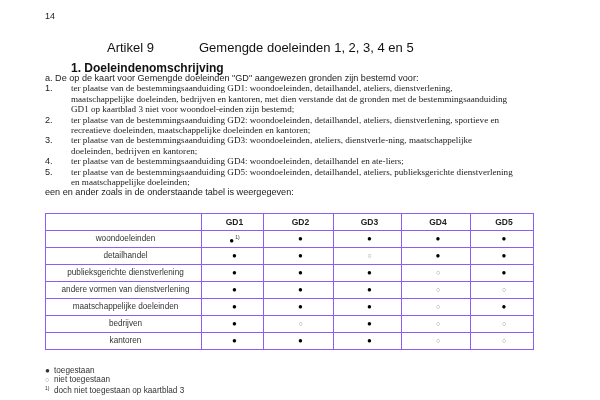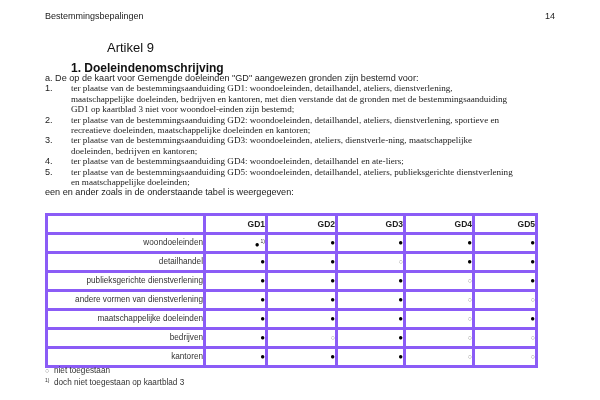--- a/index.html
+++ b/index.html
@@ -31,21 +31,21 @@
   .list-item { display: flex; }
   .list-item .n { width: 26px; flex: 0 0 26px; }
   .list-item .t { flex: 1; padding-right: 30px; font-family: Liberation Serif, serif; }
   .table-wrap {
     position: absolute; top: 213px; left: 45px;
   }
   table {
     border-collapse: collapse; font-size: 8.2px; color: #333;
   }
   td, th {
-    border: 3px solid #8b5cf6; padding: 0 0 0 4px; text-align: right;
+    border: 1px solid #8b5cf6; padding: 0 0 0 4px; text-align: center;
     vertical-align: middle; font-weight: normal;
   }
   th { font-weight: bold; font-size: 8.5px; color: #222; height: 16px; }
   td { height: 16px; line-height: 8.4px; }
   td.label { width: 151px; }
   col.c1 { width: 155px; }
   col.c2 { width: 62px; }
   col.c3 { width: 70px; }
   col.c4 { width: 68px; }
   col.c5 { width: 69px; }
@@ -59,26 +59,26 @@
     font-size: 8.2px; line-height: 8.6px; color: #333;
   }
   .legend .sym { display: inline-block; width: 9px; }
   .legend .sym.no { color: #888; font-size: 7px; }
   .legend .sym.note { font-size: 5px; vertical-align: 3px; }
 </style>
 </head>
 <body>
 
 <div class="page-header">
-  <span>Bestemmingsbepalingen</span>
   <span>14</span>
 </div>
 
 <div class="article-title">
   <span class="num">Artikel 9</span>
+  <span>Gemengde doeleinden 1, 2, 3, 4 en 5</span>
 </div>
 
 <div class="section-title">1. Doeleindenomschrijving</div>
 
 <div class="body-text">
   <p class="intro">a. De op de kaart voor Gemengde doeleinden "GD" aangewezen gronden zijn bestemd voor:</p>
   <div class="list-item">
     <span class="n">1.</span>
     <span class="t">ter plaatse van de bestemmingsaanduiding GD1: woondoeleinden, detailhandel, ateliers, dienstverlening, maatschappelijke doeleinden, bedrijven en kantoren, met dien verstande dat de gronden met de bestemmingsaanduiding GD1 op kaartblad 3 niet voor woondoel-einden zijn bestemd;</span>
   </div>
@@ -177,18 +177,21 @@
         <td><span class="dot yes">●</span></td>
         <td><span class="dot no">○</span></td>
         <td><span class="dot no">○</span></td>
       </tr>
     </tbody>
   </table>
 </div>
 
 <div class="legend">
   <div>
+    <span class="sym">●</span><span>toegestaan</span>
+  </div>
+  <div>
     <span class="sym no">○</span><span>niet toegestaan</span>
   </div>
   <div>
     <span class="sym note">1)</span><span>doch niet toegestaan op kaartblad 3</span>
   </div>
 </div>
 
 </body></html>

